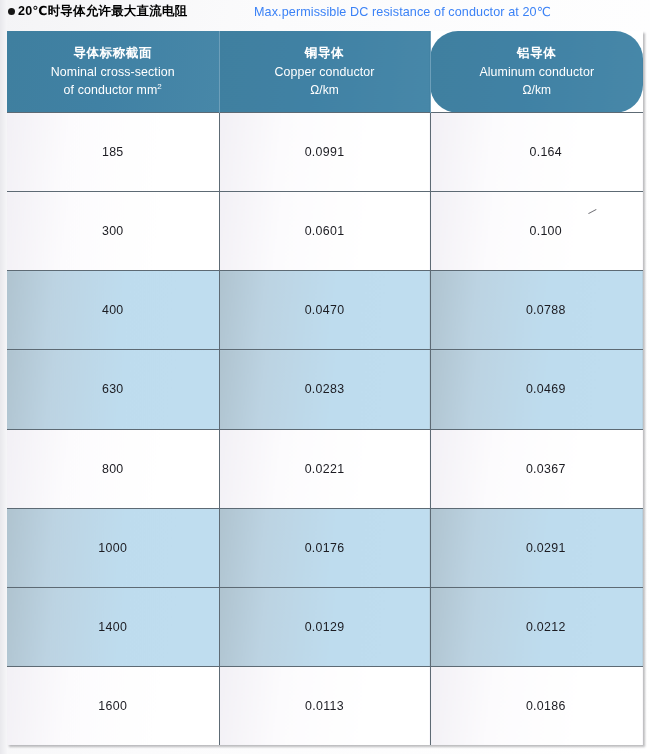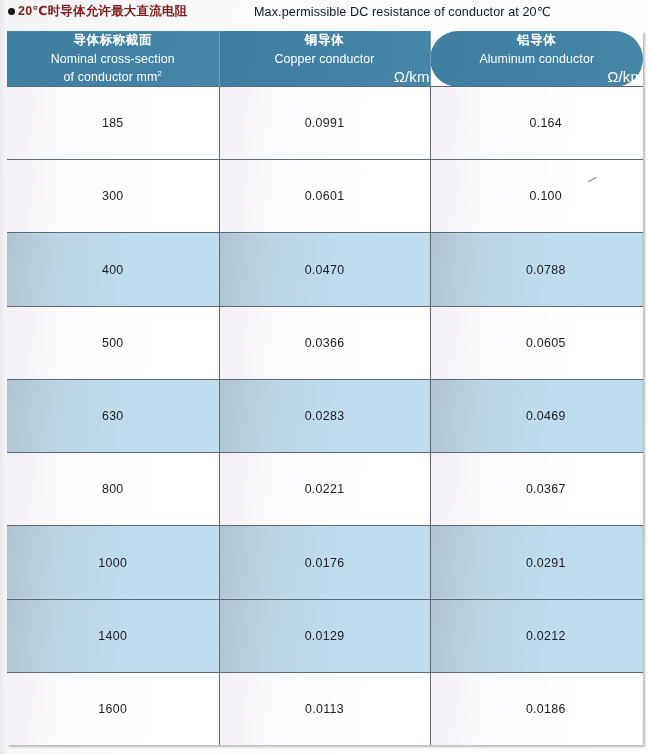--- a/index.html
+++ b/index.html
@@ -23,40 +23,40 @@
     width: 650px; height: 28px;
     display: flex;
     align-items: center;
   }
   .caption-cn {
     position: absolute;
     left: 8px;
     top: 3px;
     font-size: 12.5px;
     font-weight: bold;
-    color: #7f1d1d;
+    color: #000000;
     letter-spacing: 0.2px;
     white-space: nowrap;
     display: flex;
     align-items: center;
   }
   .bullet-icon {
     display: inline-block;
     width: 7px; height: 7px;
     border-radius: 50%;
     background: #161616;
     margin-right: 3px;
     flex: 0 0 auto;
   }
   .caption-en {
     position: absolute;
     left: 254px;
     top: 4px;
     font-size: 12.6px;
-    color: #0f172a;
+    color: #3b82f6;
     white-space: nowrap;
     letter-spacing: 0.1px;
   }
 
   
   .table-wrap {
     position: absolute;
     left: 7px;
     top: 31px;
     width: 636px;
@@ -68,21 +68,21 @@
     border-collapse: collapse;
     width: 636px;
     height: 714px;
     table-layout: fixed;
   }
   table.res-table col.c1 { width: 212px; }
   table.res-table col.c2 { width: 211px; }
   table.res-table col.c3 { width: 213px; }
 
   thead th {
-    height: 55px;
+    height: 81px;
     background: linear-gradient(95deg, #3f7f9f 0%, #4081a4 45%, #4787a8 100%);
     color: #ffffff;
     font-weight: normal;
     text-align: center;
     vertical-align: middle;
     border-right: 1px solid #6d9fba;
     padding: 0;
   }
   thead th:last-child { border-right: none; border-radius: 28px; }
   thead th .hdr-cn {
@@ -91,24 +91,23 @@
     letter-spacing: 0.6px;
     line-height: 19px;
     text-shadow: 0 0 1px rgba(255,255,255,0.25);
   }
   thead th .hdr-en {
     font-size: 12.4px;
     line-height: 18px;
     letter-spacing: 0.1px;
   }
   thead th .hdr-unit {
-    font-size: 15px;
+    font-size: 12px;
     line-height: 18px;
     letter-spacing: 0.1px;
-    text-align: right;
   }
   thead th .sup {
     font-size: 8px;
     vertical-align: super;
     line-height: 0;
   }
 
   tbody td {
     height: 58.7px;
     text-align: center;
@@ -206,25 +205,20 @@
         <tr class="row-white">
           <td>300</td>
           <td>0.0601</td>
           <td>0.100<span class="val-mark"></span></td>
         </tr>
         <tr class="row-blue">
           <td>400</td>
           <td>0.0470</td>
           <td>0.0788</td>
         </tr>
-        <tr class="row-white">
-          <td>500</td>
-          <td>0.0366</td>
-          <td>0.0605</td>
-        </tr>
         <tr class="row-blue">
           <td>630</td>
           <td>0.0283</td>
           <td>0.0469</td>
         </tr>
         <tr class="row-white">
           <td>800</td>
           <td>0.0221</td>
           <td>0.0367</td>
         </tr>

